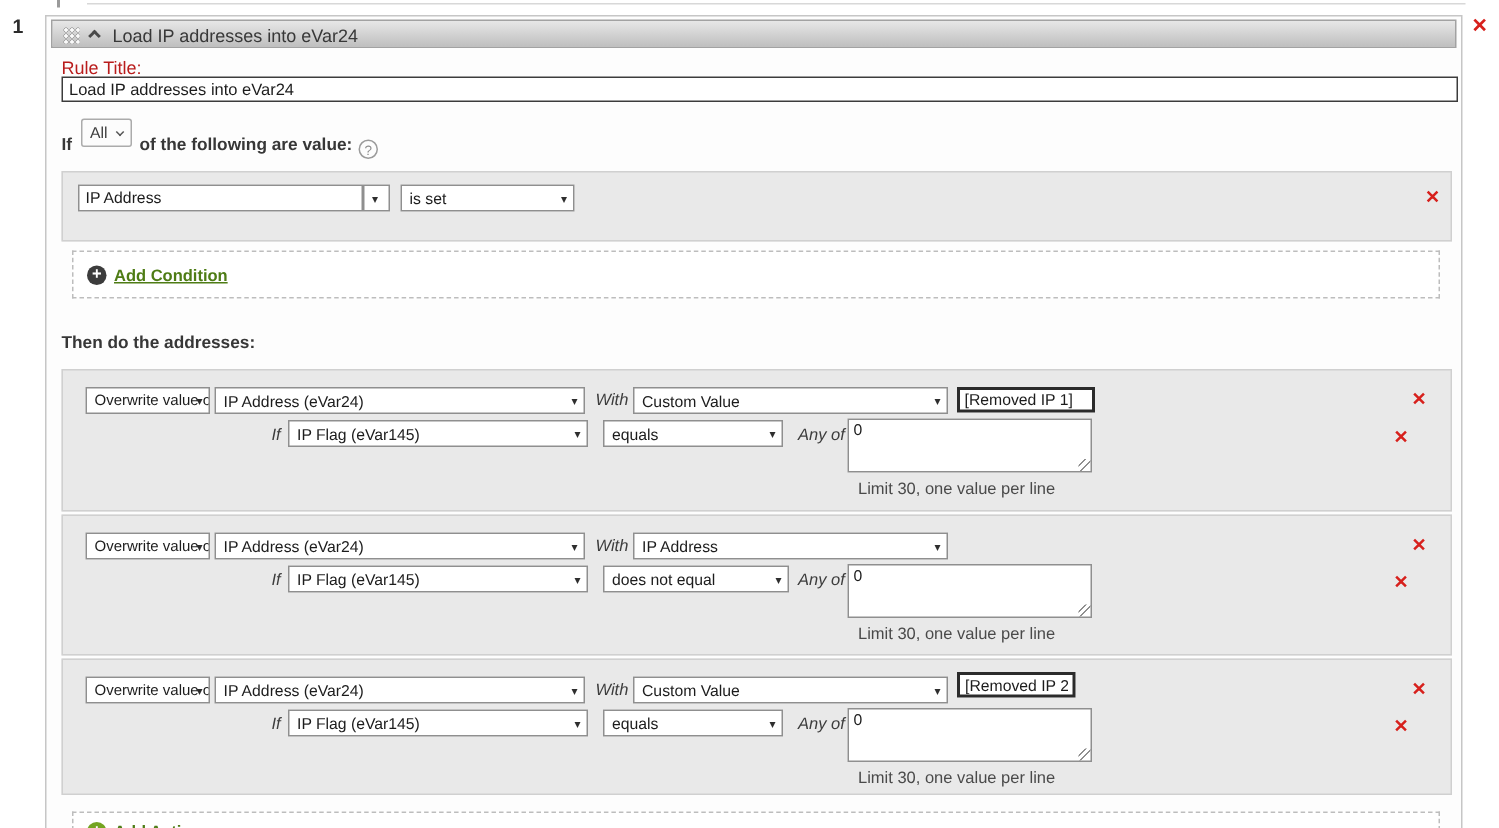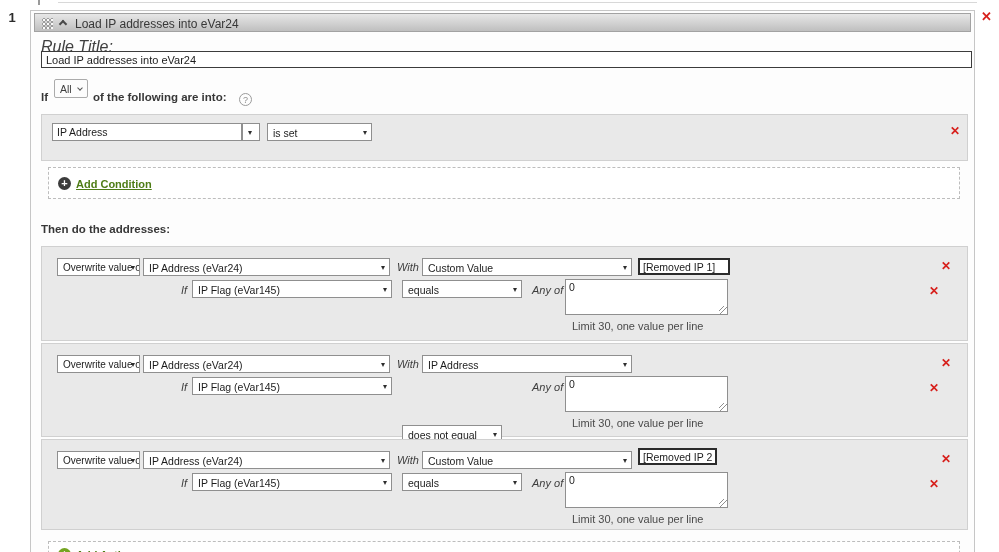--- a/index.html
+++ b/index.html
@@ -22,21 +22,21 @@
     background-image:radial-gradient(circle, #fafafa 1px, #8f8f8f 1.5px, rgba(0,0,0,0) 1.9px);
     background-size:4px 4px; background-position:0 0; cursor:move; }
   .chev-up { position:absolute; left:25px; top:7px; width:6px; height:6px;
     border:solid #4a4a4a; border-width:2px 2px 0 0; transform:rotate(-45deg); cursor:pointer; }
   .rule-header .htitle { position:absolute; left:40px; top:3px; font-size:12px; color:#383838; }
 
   .xbtn { position:absolute; color:#d7201c; font-size:12px; font-weight:bold;
     line-height:12px; cursor:pointer; }
   .xbtn.big { font-size:13px; }
 
-  .lbl { position:absolute; font-size:16px; color:#404040;font-style:italic; }
+  .lbl { position:absolute; font-size:12px; color:#b91c1c; }
   .blbl { position:absolute; font-size:11.5px; font-weight:bold; color:#373737; }
 
   .txtinput { position:absolute; height:17px; background:#fff; border:1px solid #3c3c3c;
     font-family:"Liberation Sans", sans-serif; font-size:11px; color:#1c1c1c; padding:0 4px; }
   .custinput { position:absolute; height:17px; background:#fff; border:2px solid #2b2b2b;
     font-family:"Liberation Sans", sans-serif; font-size:10.5px; color:#1c1c1c; padding:0 3px; }
 
   .sel { position:absolute; height:18px; background:#fff; border:1px solid #8f8f8f;
     font-size:10.5px; color:#1c1c1c; padding:3px 16px 0 5px; overflow:hidden;
     white-space:nowrap; cursor:pointer; }
@@ -97,29 +97,29 @@
     </div>
 
     <div class="lbl" style="left:10px; top:27px;">Rule Title:</div>
     <input class="txtinput" style="left: 10px; top: 40px; width: 931px;" value="Load IP addresses into eVar24">
 
     <div class="blbl" style="left:10px; top:80px;">If</div>
     <div class="minisel" style="left:23px; top:68px;">
       <span>All</span>
       <span class="vchev"></span>
     </div>
-    <div class="blbl" style="left:62px; top:80px;">of the following are into:</div>
+    <div class="blbl" style="left:62px; top:80px;">of the following are value:</div>
     <div class="helpicon" style="left:208px; top:82px;">?</div>
 
     <div class="graybox" style="top:103px; height:47px;">
       <input class="combo-input" style="left: 10px; top: 8px; width: 190px;" value="IP Address">
       <div class="combo-btn" style="left:200px; top:8px;">
         <span class="arr">▾</span>
       </div>
-      <div class="sel" style="left:225px; top:8px; width:105px;">
+      <div class="sel" style="left:225px; top:8px; width:116px;">
         <span>is set</span>
         <span class="arr">▾</span>
       </div>
       <div class="xbtn" style="left:908px; top:10px;">✕</div>
     </div>
 
     <div class="dashbox" style="top:156px; height:32px;">
       <span class="pluscirc" style="left:9px; top:9px;">+</span>
       <span class="greenlink" style="left:27px; top:10px;">Add Condition</span>
     </div>
@@ -170,21 +170,21 @@
       <div class="slbl" style="left:355px; top:14px;">With</div>
       <div class="sel" style="left:380px; top:11px; width:210px;">
         <span>IP Address</span>
         <span class="arr">▾</span>
       </div>
       <div class="slbl" style="left:139px; top:37px;">If</div>
       <div class="sel" style="left:150px; top:33px; width:200px;">
         <span>IP Flag (eVar145)</span>
         <span class="arr">▾</span>
       </div>
-      <div class="sel" style="left:360px; top:33px; width:100px;margin-top:48px;">
+      <div class="sel" style="left:360px; top:33px; width:124px;">
         <span>does not equal</span>
         <span class="arr">▾</span>
       </div>
       <div class="slbl" style="left:490px; top:37px;">Any of</div>
       <textarea class="tarea" style="left: 523px; top: 32px;">0</textarea>
       <span class="grip" style="left:677px; top:59px;"></span>
       <div class="note" style="left:530px; top:73px;">Limit 30, one value per line</div>
       <div class="xbtn" style="left:899px; top:13px;">✕</div>
       <div class="xbtn" style="left:887px; top:38px;">✕</div>
     </div>

